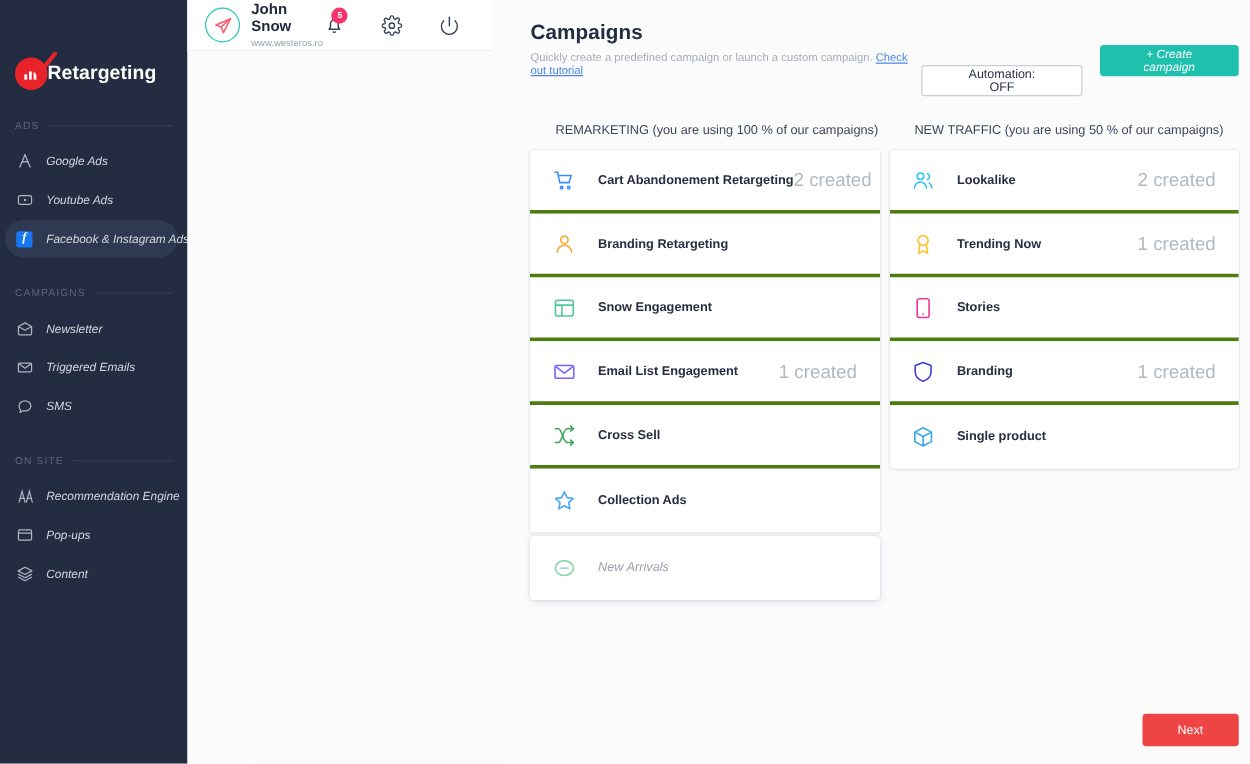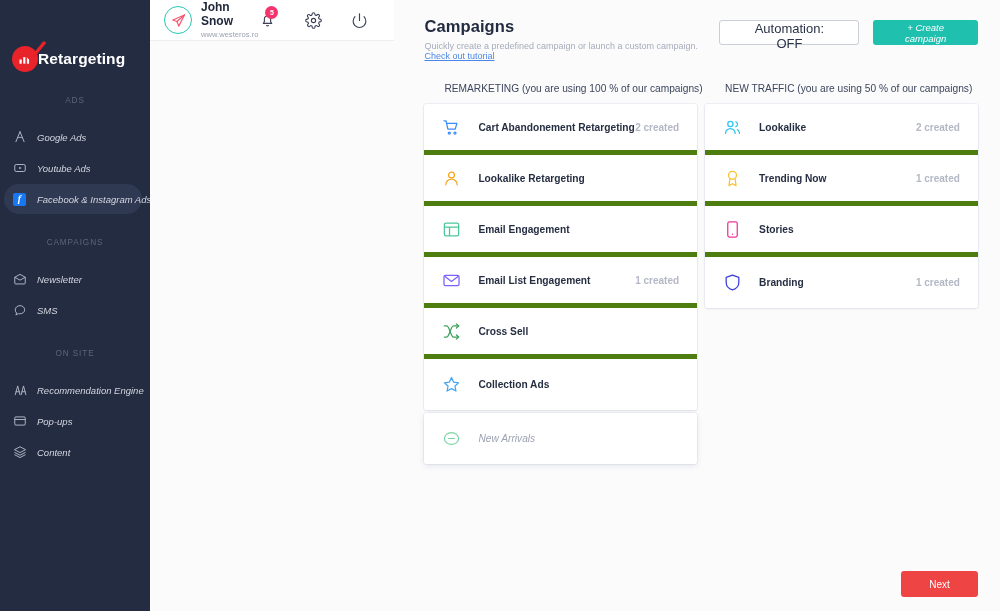--- a/index.html
+++ b/index.html
@@ -37,21 +37,21 @@
   }
   .logo-text {
     color: #ffffff; font-size: 15.5px; font-weight: bold;
     letter-spacing: .1px;
   }
   .nav-section {
     margin-top: 24px;
   }
   .nav-heading {
     display: flex; align-items: center; gap: 7px;
-    padding: 0 12px; margin-bottom: 9px; flex-direction: column;
+    padding: 0 12px; margin-bottom: 9px;
   }
   .nav-heading span {
     color: #5b6party; color: #5d6478; font-size: 8.2px;
     letter-spacing: .9px; white-space: nowrap;
   }
   .nav-heading .rule {
     flex: 1 1 auto; height: 1px; background: #333b52;
   }
   .nav-item {
     display: flex; align-items: center; gap: 10px;
@@ -139,22 +139,23 @@
   .page-sub a {
     color: #4a87e8; text-decoration: underline; cursor: pointer;
   }
   .head-actions {
     margin-left: auto; display: flex; align-items: center; gap: 14px;
     padding-top: 3px;
   }
   .btn-automation {
     background: #ffffff; border: 1px solid #c9ced8;
     border-radius: 3px; height: 25px; padding: 0 32px;
-    font-size: 13px; color: #2b3348; cursor: pointer;
+    font-size: 10px; color: #2b3348; cursor: pointer;
     font-family: "Liberation Sans", sans-serif;
+    margin-top: 32px;
   }
   .btn-create {
     background: #1fc0ae; border: none; border-radius: 3px;
     height: 25px; padding: 0 22px;
     font-size: 9.5px; color: #ffffff; cursor: pointer;
     font-family: "Liberation Sans", sans-serif;
     font-style: italic;
   }
 
   .columns {
@@ -168,41 +169,40 @@
   }
   .card-list {
     background: #ffffff;
     border-radius: 3px;
     box-shadow: 0 1px 3px rgba(40,50,80,.07), 0 0 0 1px rgba(235,238,244,.9);
     overflow: hidden;
   }
   .row {
     display: flex; align-items: center;
     height: 51px; padding: 0 18px 0 16px;
-    border-bottom: 5px solid #4d7c0f;
+    border-bottom: 3px solid #4d7c0f;
     cursor: pointer; background: #fff;
   }
   .row:last-child { border-bottom: none; }
   .row-ico {
     width: 22px; height: 22px; flex: 0 0 22px;
     display: flex; align-items: center; justify-content: center;
     margin-right: 16px;
   }
   .row-ico svg { display: block; }
   .row-label {
     font-size: 10.2px; font-weight: bold; color: #262e42;
     white-space: nowrap;
   }
   .row.disabled .row-label {
     font-weight: normal; color: #9ba2b1; font-style: italic;
   }
   .row-count {
-    margin-left: auto; font-size: 10px; color: #b3b8c4;
+    margin-left: auto; font-size: 15px; color: #b3b8c4;
     white-space: nowrap;
-    font-weight: bold;
   }
   .card-list.last-floating { box-shadow: 0 2px 6px rgba(40,50,80,.10), 0 0 0 1px rgba(235,238,244,.9); }
 
   .footer-bar {
     position: absolute; right: 26px; bottom: 14px;
   }
   .btn-next {
     background: #ef4444; border: none; border-radius: 3px;
     height: 26px; padding: 0 28px;
     font-size: 10px; color: #ffffff; cursor: pointer;
@@ -274,20 +274,29 @@
       <div class="nav-item">
         <span class="nav-ico">
           <svg width="14" height="14" viewBox="0 0 24 24" fill="none" stroke="#aeb4c4" stroke-width="1.7" stroke-linejoin="round">
             <path d="M3 9 L12 4 L21 9 V19 a1.5 1.5 0 0 1 -1.5 1.5 H4.5 A1.5 1.5 0 0 1 3 19 Z"></path>
             <path d="M3 9 L12 14 L21 9"></path>
           </svg>
         </span>
         <span class="nav-label">Newsletter</span>
       </div>
 
+      <div class="nav-item">
+        <span class="nav-ico">
+          <svg width="14" height="14" viewBox="0 0 24 24" fill="none" stroke="#aeb4c4" stroke-width="1.7" stroke-linejoin="round">
+            <rect x="3" y="6" width="18" height="12" rx="1.6"></rect>
+            <path d="M3.8 7 L12 13 L20.2 7"></path>
+          </svg>
+        </span>
+        <span class="nav-label">Triggered Emails</span>
+      </div>
 
 
       <div class="nav-item">
         <span class="nav-ico">
           <svg width="14" height="14" viewBox="0 0 24 24" fill="none" stroke="#aeb4c4" stroke-width="1.7" stroke-linejoin="round">
             <path d="M20 11.5 c0 3.9 -3.6 7 -8 7 a9.6 9.6 0 0 1 -2.6 -.35 L5 20.5 l1.2 -3.2 A6.6 6.6 0 0 1 4 11.5 c0 -3.9 3.6 -7 8 -7 s8 3.1 8 7 Z"></path>
           </svg>
         </span>
         <span class="nav-label">SMS</span>
       </div>
@@ -407,32 +416,32 @@
               <span class="row-count">2 created</span>
             </div>
 
             <div class="row">
               <span class="row-ico">
                 <svg width="19" height="19" viewBox="0 0 24 24" fill="none" stroke="#f5a623" stroke-width="1.6" stroke-linecap="round" stroke-linejoin="round">
                   <circle cx="12" cy="7.5" r="3.7"></circle>
                   <path d="M4.8 20 a7.2 7.2 0 0 1 14.4 0"></path>
                 </svg>
               </span>
-              <span class="row-label">Lookalike Retargeting</span>
+              <span class="row-label">Branding Retargeting</span>
               <span class="row-count"></span>
             </div>
 
             <div class="row">
               <span class="row-ico">
                 <svg width="19" height="19" viewBox="0 0 24 24" fill="none" stroke="#4cc79a" stroke-width="1.6" stroke-linejoin="round">
                   <rect x="3" y="4" width="18" height="16" rx="2"></rect>
                   <path d="M3 9 h18 M9.5 9 V20"></path>
                 </svg>
               </span>
-              <span class="row-label">Email Engagement</span>
+              <span class="row-label">Snow Engagement</span>
               <span class="row-count"></span>
             </div>
 
             <div class="row">
               <span class="row-ico">
                 <svg width="19" height="19" viewBox="0 0 24 24" fill="none" stroke="#7b61ff" stroke-width="1.6" stroke-linejoin="round">
                   <rect x="2.5" y="5.5" width="19" height="13" rx="1.8"></rect>
                   <path d="M3.4 6.6 L12 13.2 L20.6 6.6"></path>
                 </svg>
               </span>
@@ -520,20 +529,31 @@
             <div class="row">
               <span class="row-ico">
                 <svg width="19" height="19" viewBox="0 0 24 24" fill="none" stroke="#3b3ddb" stroke-width="1.6" stroke-linejoin="round">
                   <path d="M12 2.6 L20 5.6 v6.1 c0 4.6 -3.4 8.3 -8 9.7 -4.6 -1.4 -8 -5.1 -8 -9.7 V5.6 Z"></path>
                 </svg>
               </span>
               <span class="row-label">Branding</span>
               <span class="row-count">1 created</span>
             </div>
 
+            <div class="row">
+              <span class="row-ico">
+                <svg width="19" height="19" viewBox="0 0 24 24" fill="none" stroke="#3aa6e8" stroke-width="1.6" stroke-linejoin="round">
+                  <path d="M12 2.8 L20.4 7.2 V16.8 L12 21.2 L3.6 16.8 V7.2 Z"></path>
+                  <path d="M3.6 7.2 L12 11.6 L20.4 7.2"></path>
+                  <path d="M12 11.6 V21.2"></path>
+                </svg>
+              </span>
+              <span class="row-label">Single product</span>
+              <span class="row-count"></span>
+            </div>
           </div>
         </div>
       </div>
 
       <div class="footer-bar">
         <button class="btn-next">Next</button>
       </div>
     </div>
   </section>
 </div>

